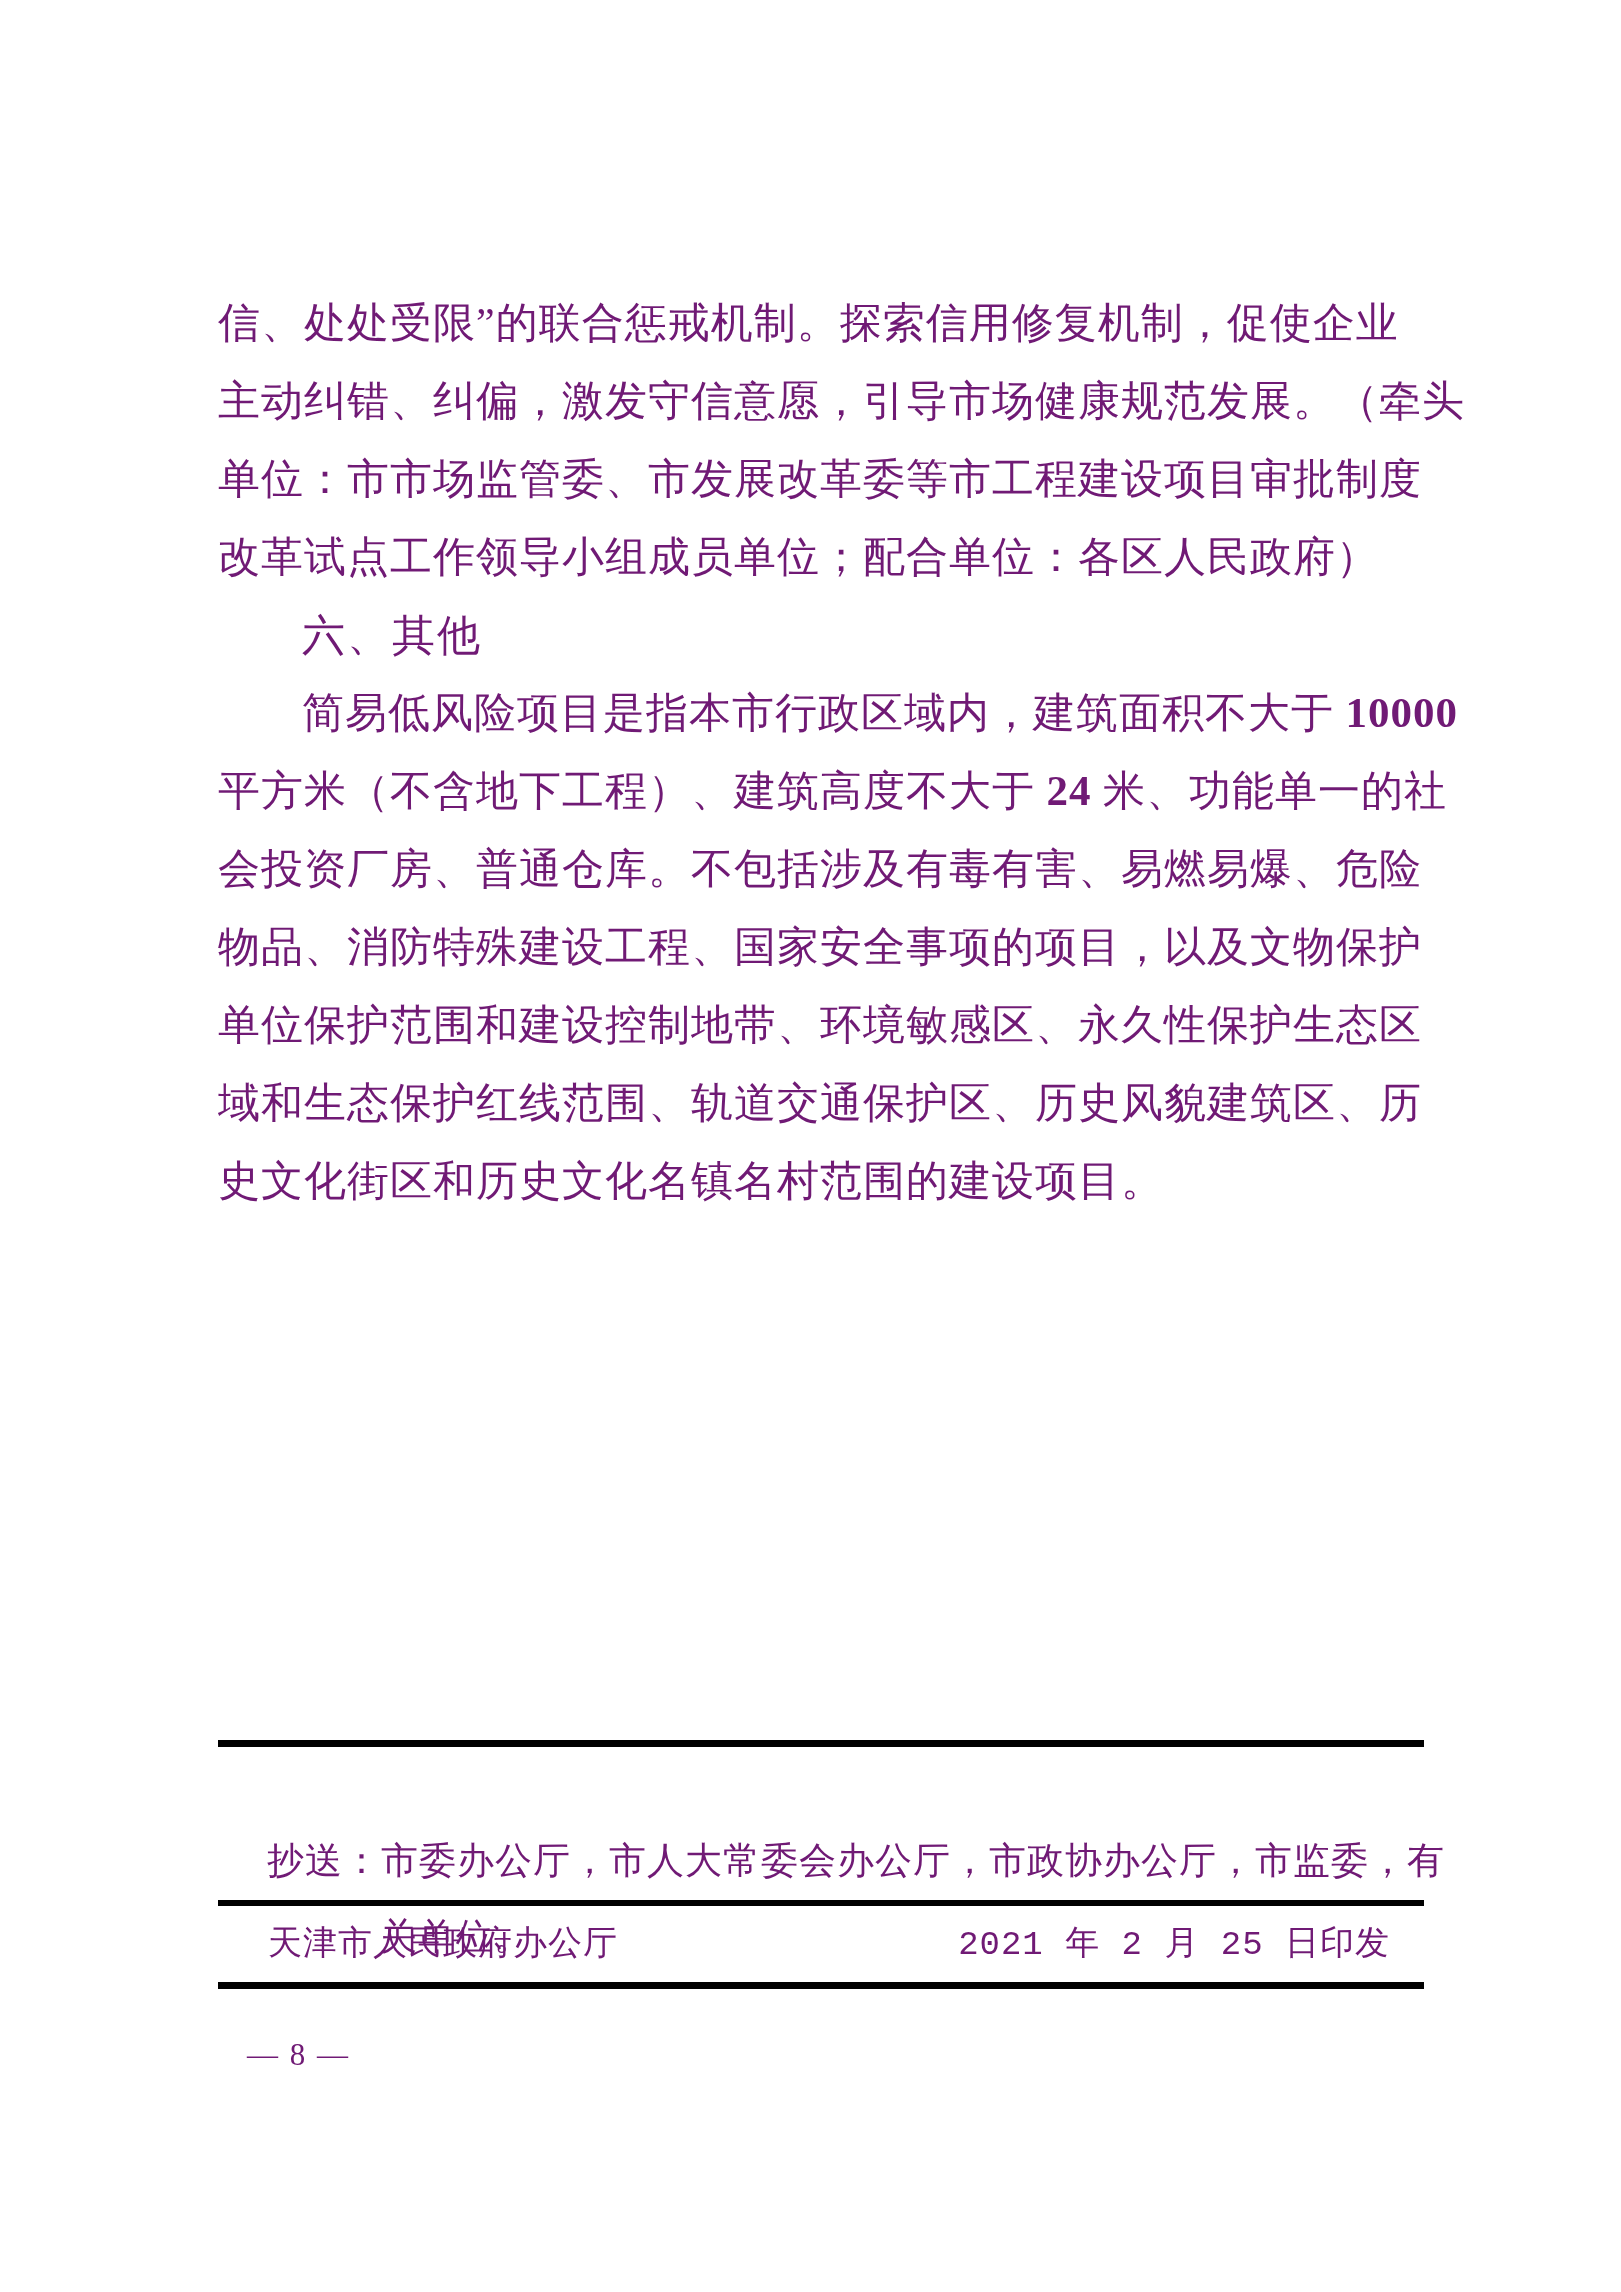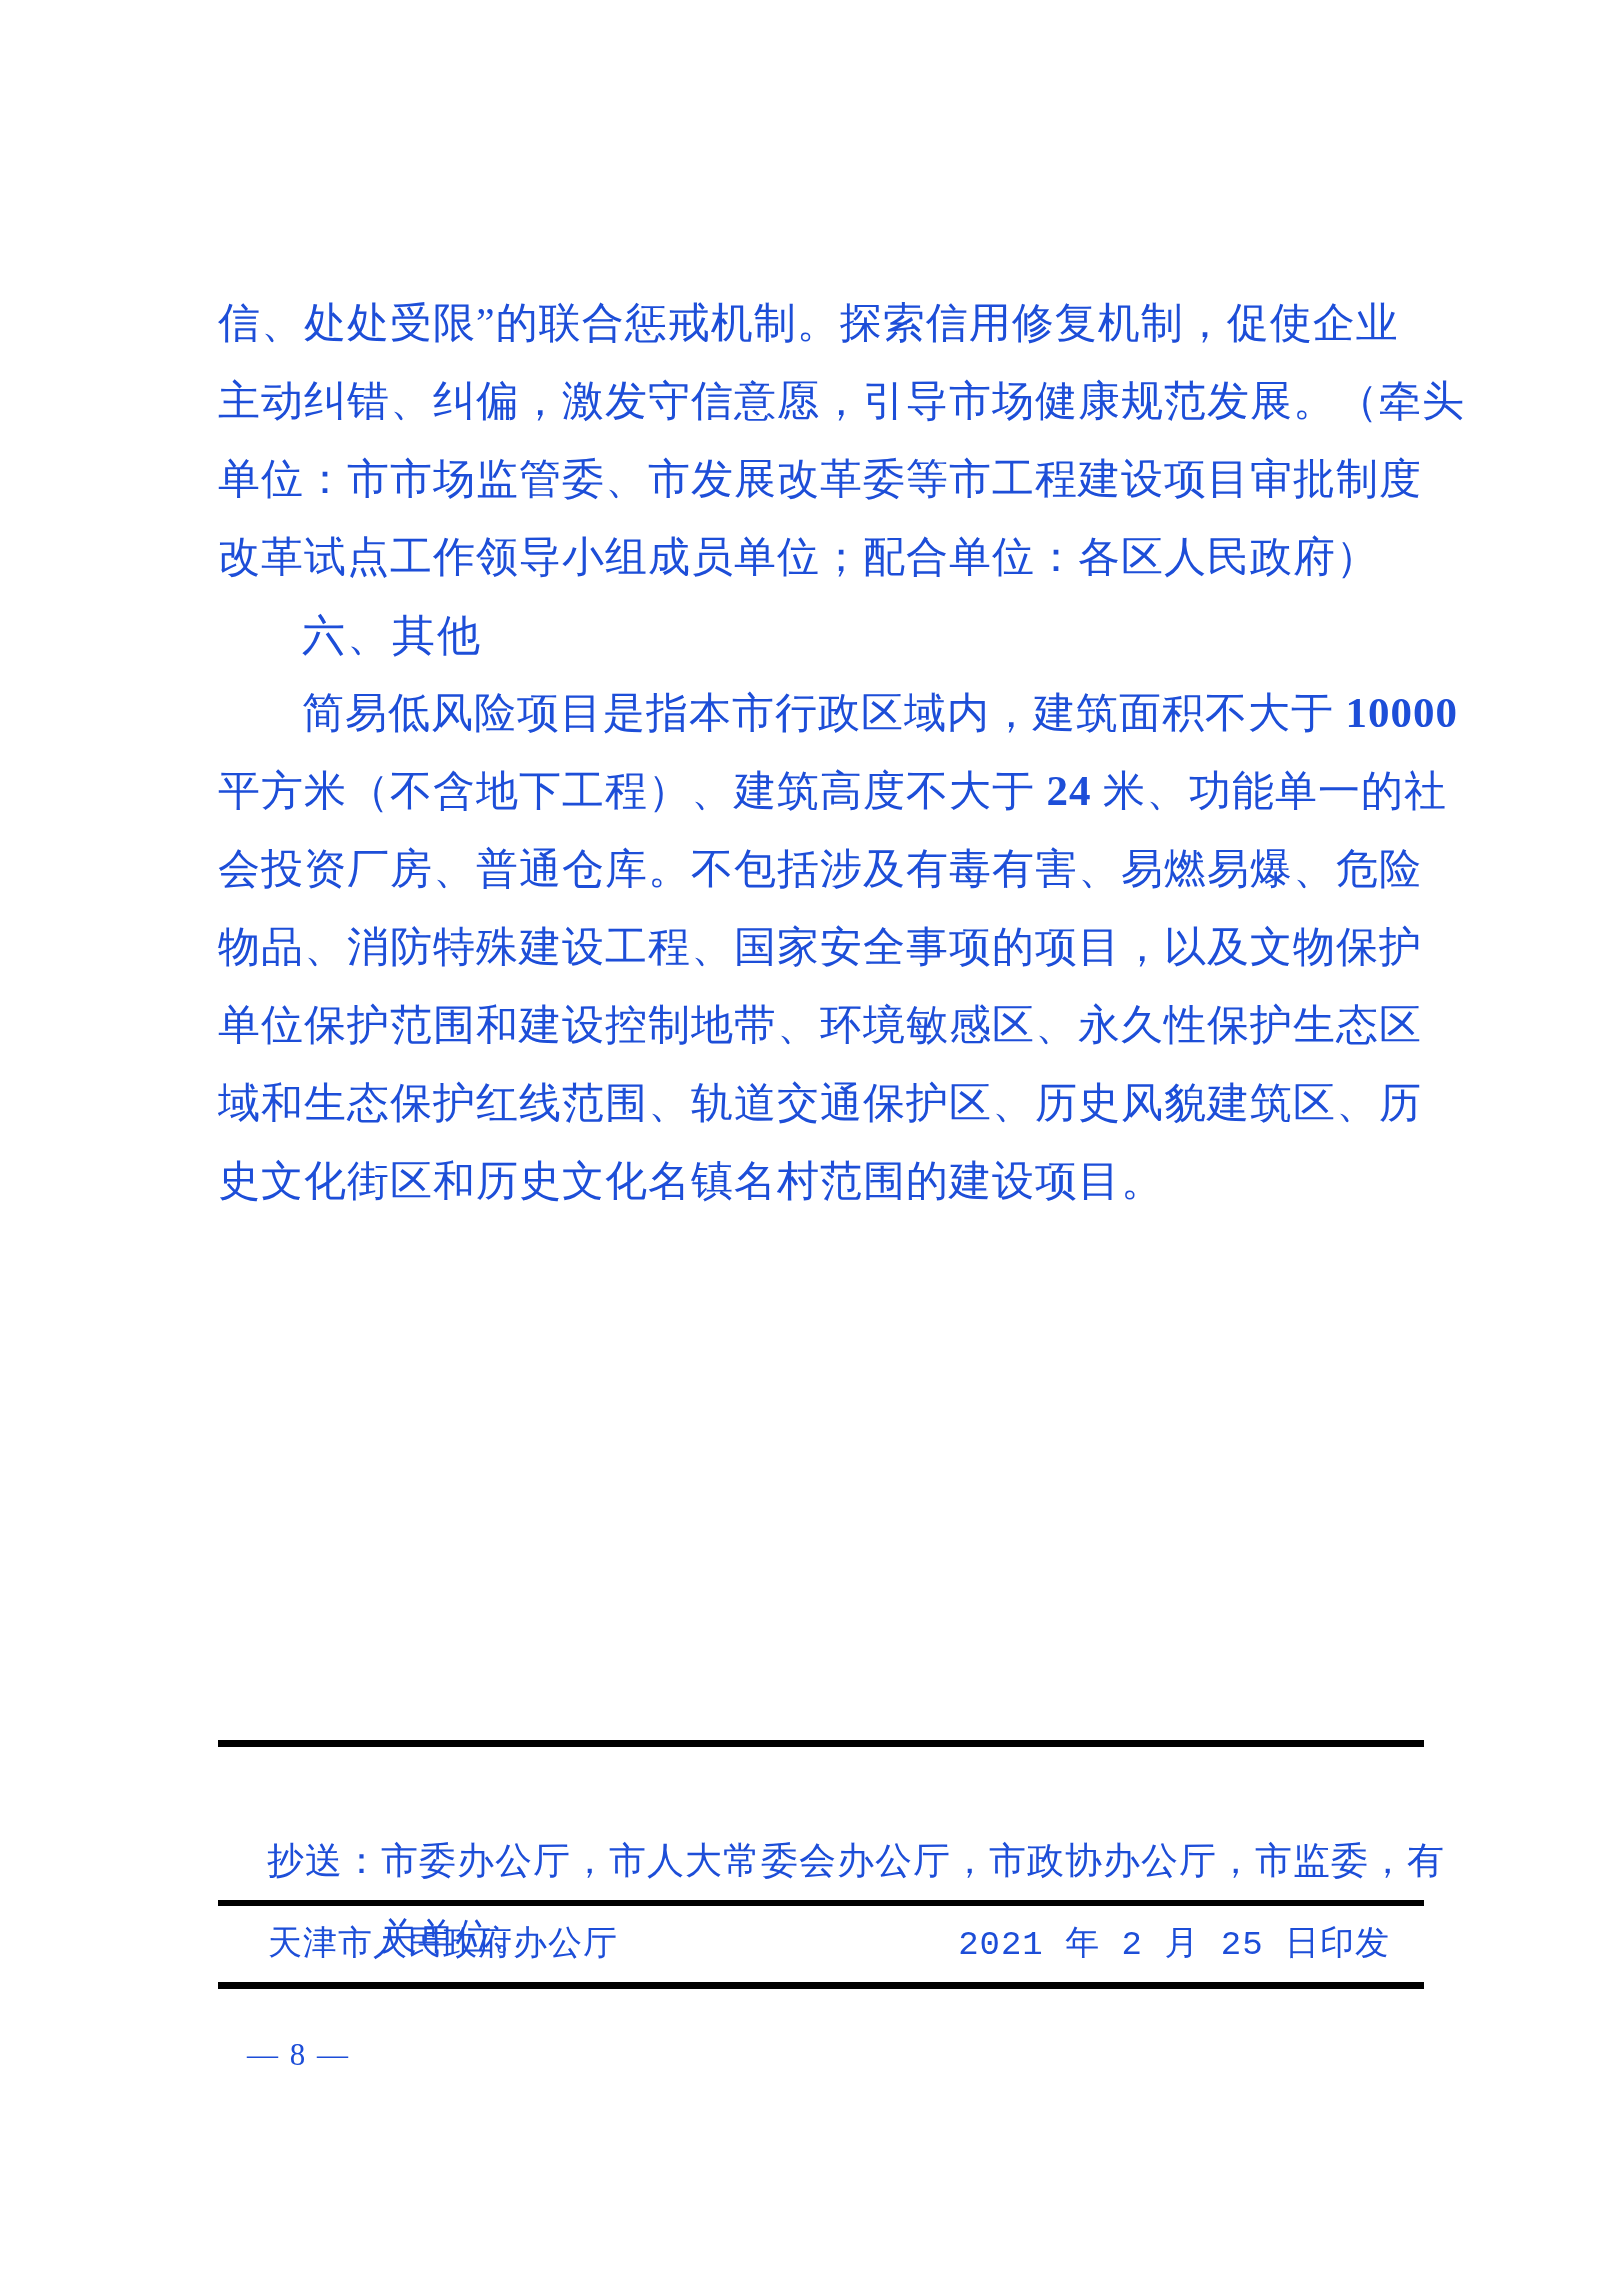--- a/index.html
+++ b/index.html
@@ -5,21 +5,21 @@
   html, body {
     margin: 0;
     padding: 0;
     background: #ffffff;
   }
   .page {
     position: relative;
     width: 1621px;
     height: 2293px;
     background: #ffffff;
-    color: #1d4ed8;
+    color: #701a75;
     font-family: "Liberation Serif", "DejaVu Serif", serif;
     overflow: hidden;
   }
   .body-text {
     position: absolute;
     left: 218px;
     top: 284px;
     width: 1206px;
   }
   .line {

